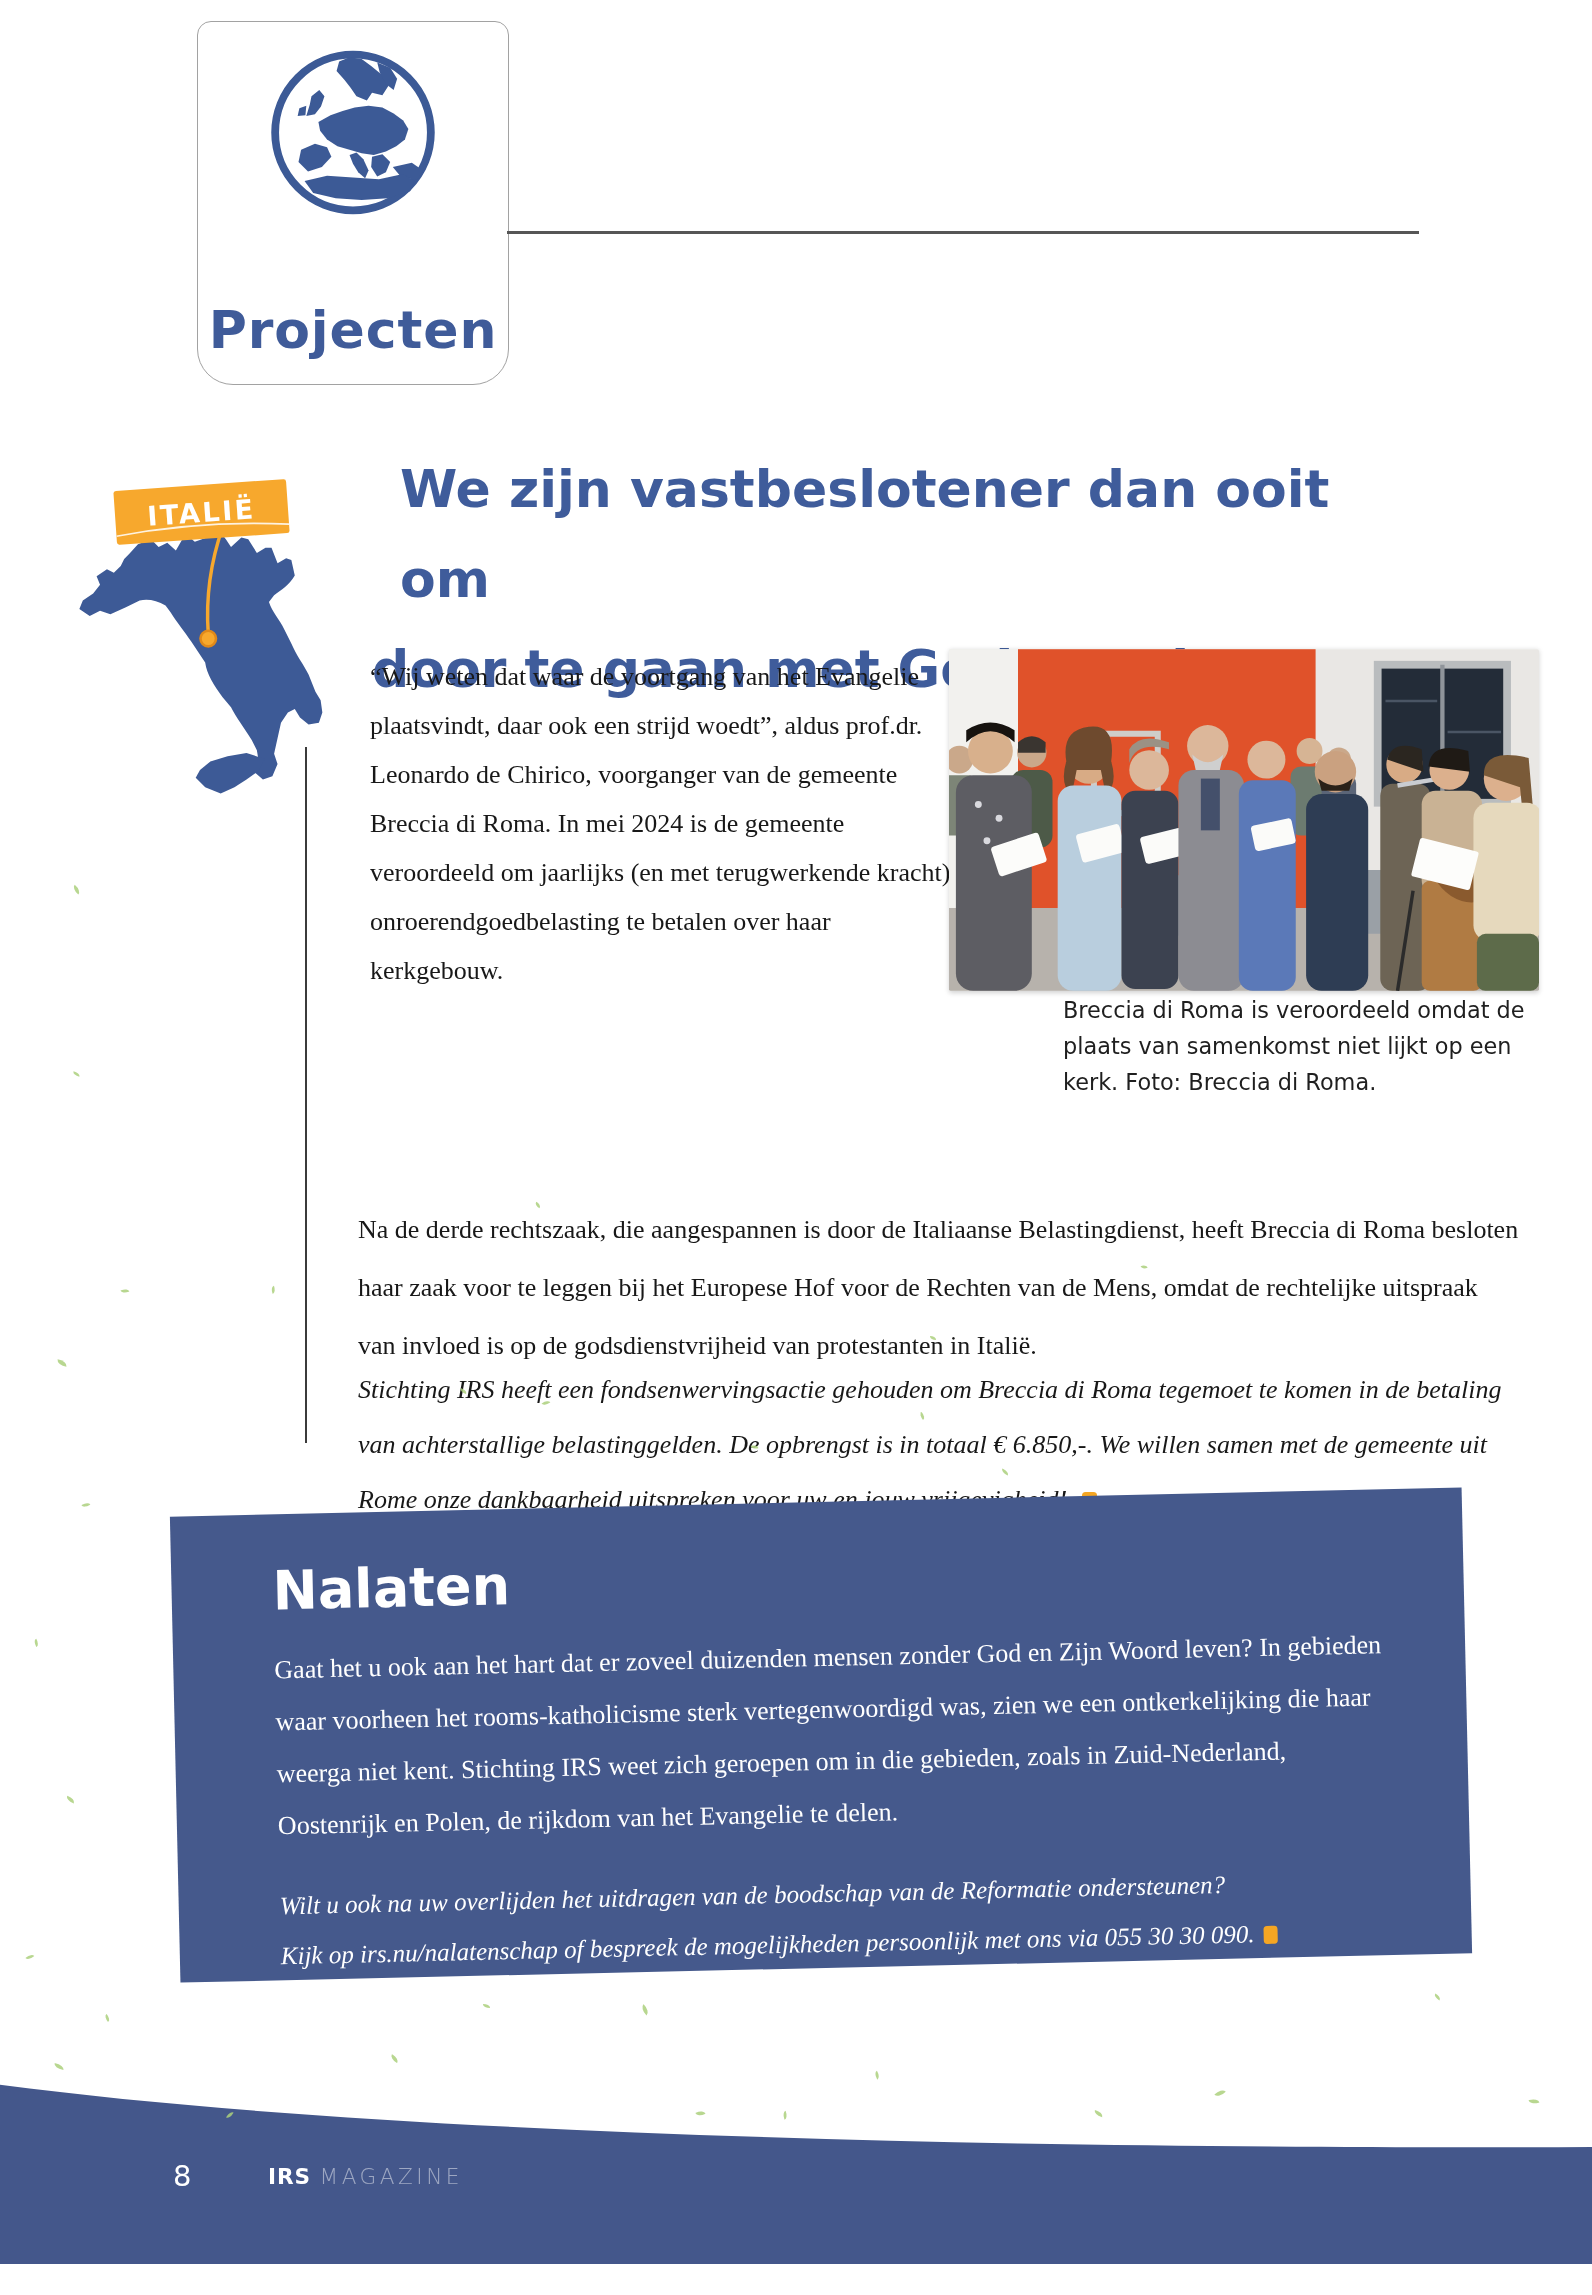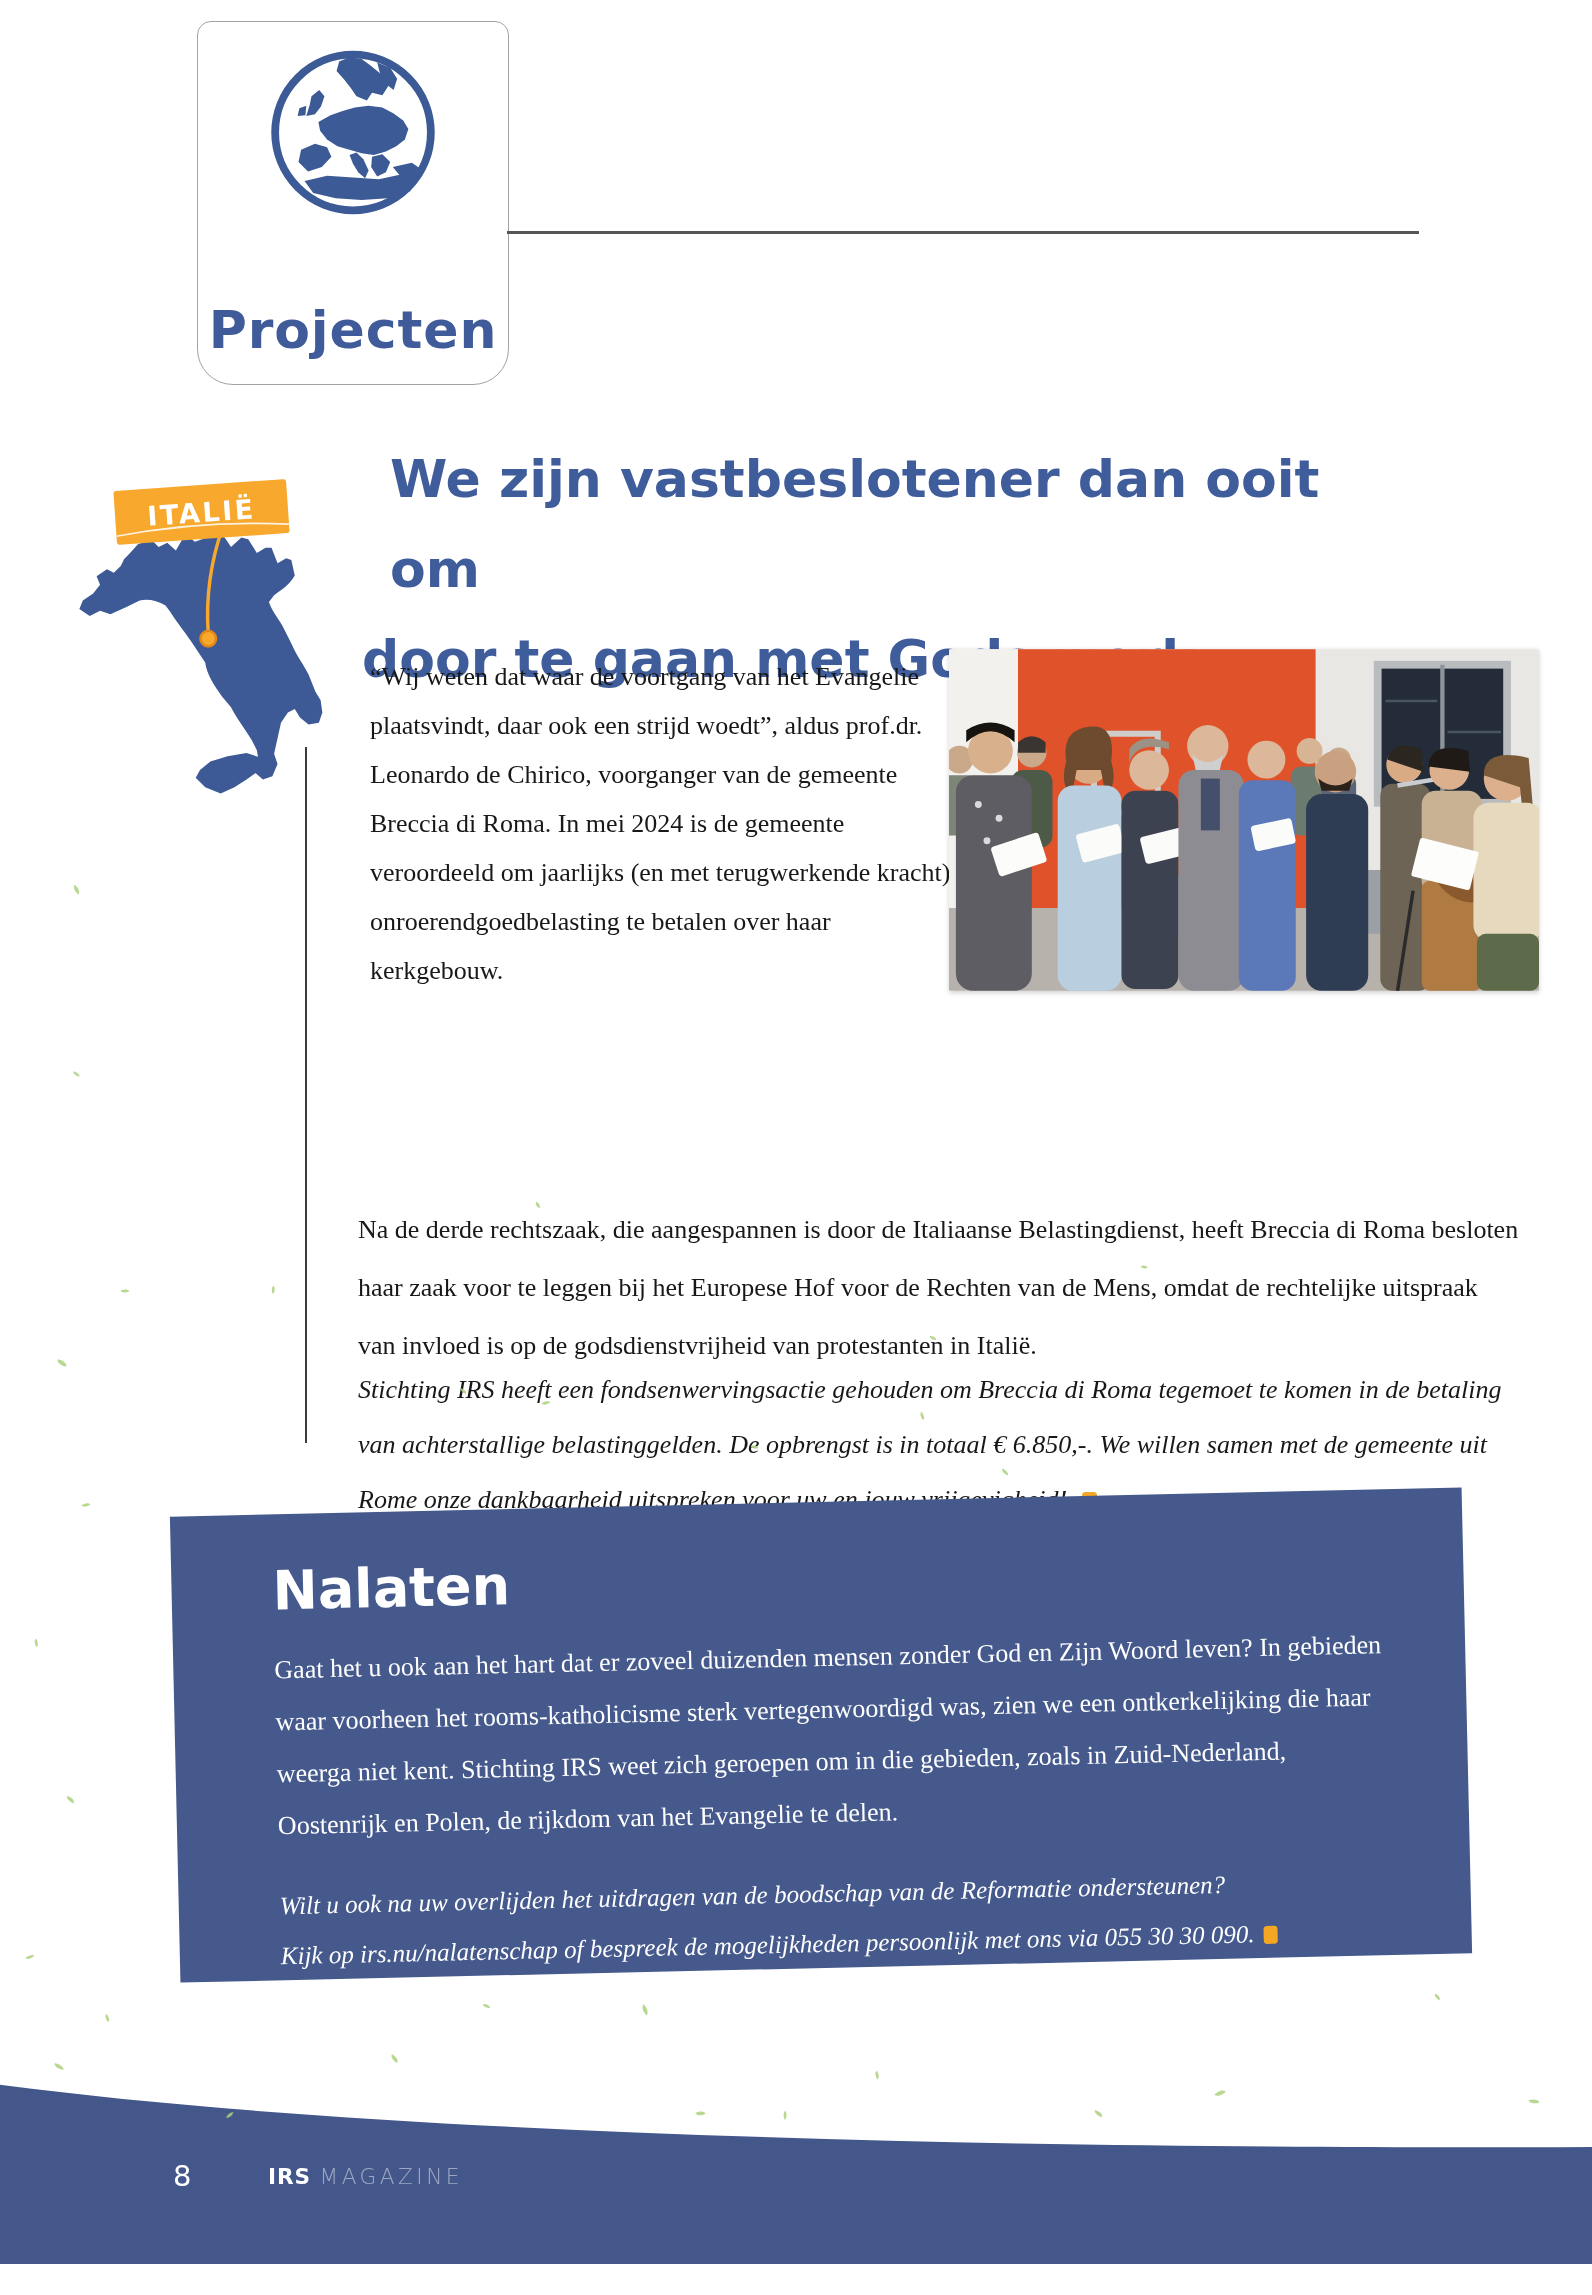--- a/index.html
+++ b/index.html
@@ -114,21 +114,21 @@
     <path d="M38,4 C24,44 18,86 21,128" fill="none" stroke="#f7a82d" stroke-width="4"></path>
     <circle cx="21" cy="134" r="9" fill="#f7a82d" stroke="#e0891a" stroke-width="3"></circle>
   </svg>
   <div class="country-banner">
     <span>ITALIË</span>
     <svg class="banner-arc" viewBox="0 0 200 14" preserveAspectRatio="none">
       <path d="M0,12 Q100,0 200,12" fill="none" stroke="rgba(255,255,255,.85)" stroke-width="2"></path>
     </svg>
   </div>
 
-  <h1 class="headline" style="margin:4px;">
+  <h1 class="headline" style="margin:14px;">
     <span class="l1">We zijn vastbeslotener dan ooit om</span>
     <span class="l2">door te gaan met Gods werk</span>
   </h1>
 
   <p class="body-col p1" style="margin:12px;">“Wij weten dat waar de voortgang van het Evangelie plaatsvindt, daar ook een strijd woedt”, aldus prof.dr. Leonardo de Chirico, voorganger van de gemeente Breccia di Roma. In mei 2024 is de gemeente veroordeeld om jaarlijks (en met terugwerkende kracht) onroerendgoedbelasting te betalen over haar kerkgebouw.</p>
   <p class="para-wide p3" style="margin:0;">Na de derde rechtszaak, die aangespannen is door de Italiaanse Belastingdienst, heeft Breccia di Roma besloten haar zaak voor te leggen bij het Europese Hof voor de Rechten van de Mens, omdat de rechtelijke uitspraak van invloed is op de godsdienstvrijheid van protestanten in Italië.</p>
   <p class="para-wide p4" style="margin:0;">
     <span>Stichting IRS heeft een fondsenwervingsactie gehouden om Breccia di Roma tegemoet te komen in de betaling van achterstallige belastinggelden. De opbrengst is in totaal € 6.850,-. We willen samen met de gemeente uit Rome onze dankbaarheid uitspreken voor uw en jouw vrijgevigheid!.</span><span class="end-marker"></span>
   </p>
 
@@ -206,20 +206,21 @@
 
         <circle cx="646" cy="150" r="26" fill="#dcb08d"></circle>
           <path d="M620,146 q0,-32 52,-20 l6,70 -12,4 -4,-40 Z" fill="#7a5a38"></path>
         <rect x="608" y="178" width="80" height="160" rx="18" fill="#e6d9bd"></rect>
         <rect x="612" y="330" width="72" height="66" rx="10" fill="#5d6b4a"></rect>
         <rect x="540" y="226" width="70" height="46" rx="3" fill="#fdfdfb" transform="rotate(14 575 249)"></rect>
         <line x1="520" y1="396" x2="538" y2="280" stroke="#2b2b2b" stroke-width="4"></line>
       </g>
     </svg>
   </div>
+  <div class="caption">Breccia di Roma is veroordeeld omdat de plaats van samenkomst niet lijkt op een kerk. Foto: Breccia di Roma.</div>
 
   <div class="nalaten-box">
     <div class="nalaten-inner">
       <h2 class="nalaten-heading">Nalaten</h2>
       <p class="nalaten-body">Gaat het u ook aan het hart dat er zoveel duizenden mensen zonder God en Zijn Woord leven? In gebieden waar voorheen het rooms-katholicisme sterk vertegenwoordigd was, zien we een ontkerkelijking die haar weerga niet kent. Stichting IRS weet zich geroepen om in die gebieden, zoals in Zuid-Nederland, Oostenrijk en Polen, de rijkdom van het Evangelie te delen.</p>
       <p class="nalaten-cta">
         <span>Wilt u ook na uw overlijden het uitdragen van de boodschap van de Reformatie ondersteunen?</span><br>
         <span>Kijk op irs.nu/nalatenschap of bespreek de mogelijkheden persoonlijk met ons via 055 30 30 090.</span><span class="end-marker"></span>
       </p>
     </div>

